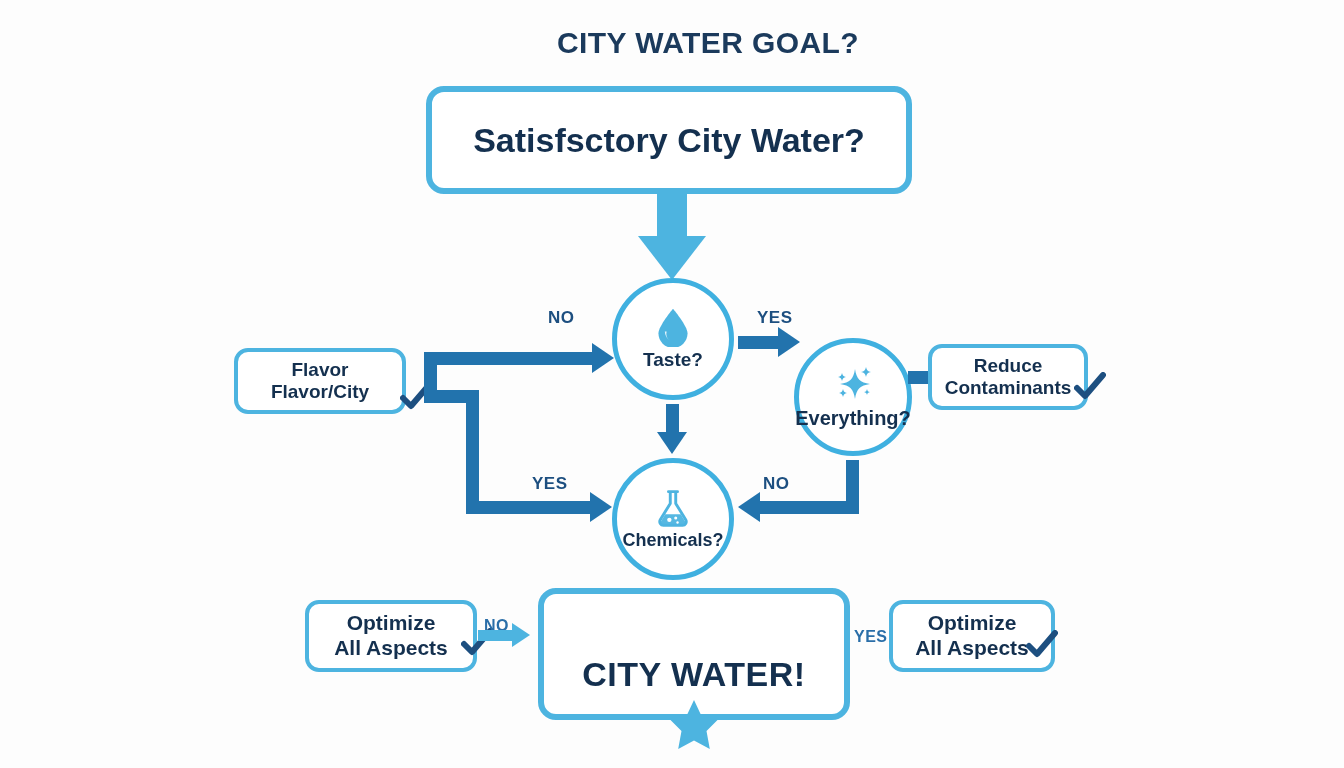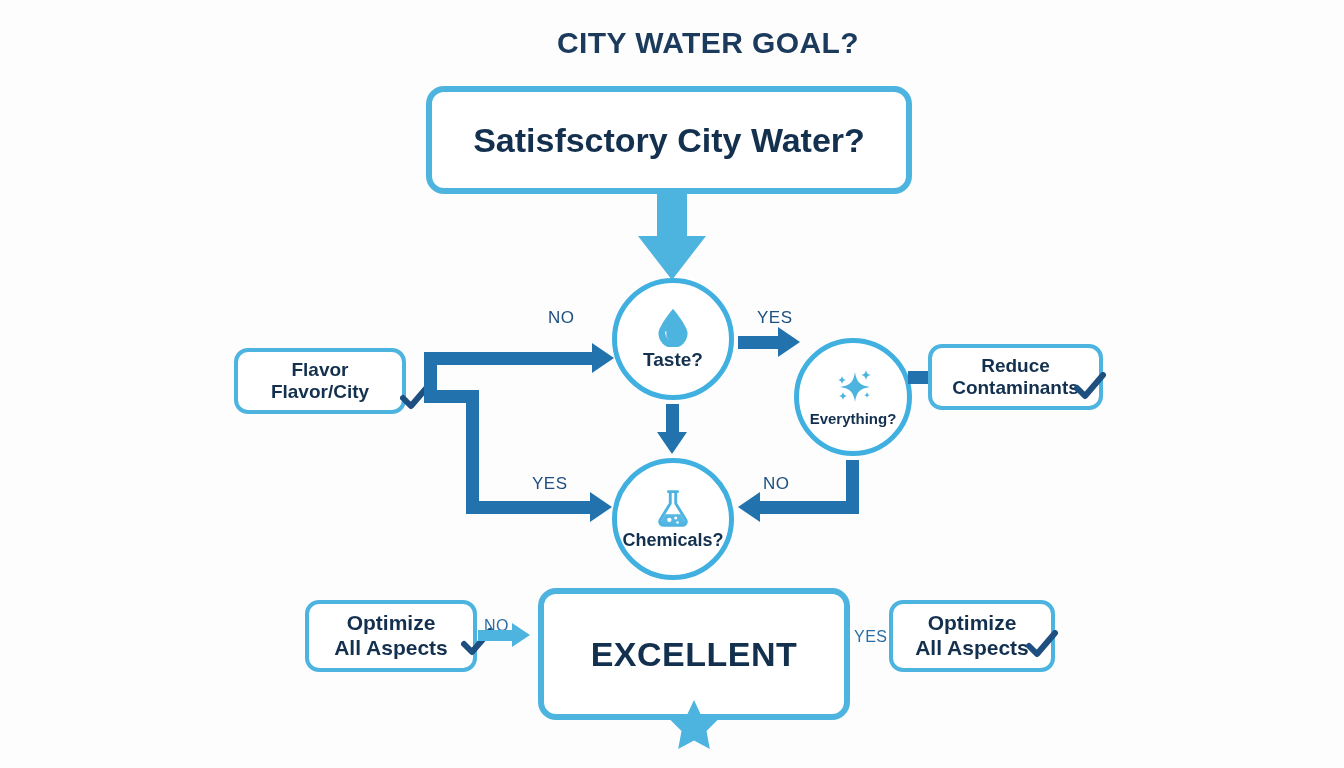--- a/index.html
+++ b/index.html
@@ -52,21 +52,21 @@
     border-width: 6px;
     border-radius: 18px;
   }
 
   .side-card {
     font-size: 19px;
     border-width: 4px;
     border-radius: 14px;
   }
   #card-flavor  { left: 234px; top: 348px; width: 172px; height: 66px; }
-  #card-reduce  { left: 928px; top: 344px; width: 175px; height: 66px; }
+  #card-reduce  { left: 928px; top: 344px; width: 160px; height: 66px; }
   #card-opt-left  { left: 305px; top: 600px; width: 172px; height: 72px; font-size: 21px; }
   #card-opt-right { left: 889px; top: 600px; width: 166px; height: 72px; font-size: 21px; }
 
   #result-card {
     left: 538px; top: 588px;
     width: 312px; height: 132px;
     font-size: 34px;
     border-width: 6px;
     border-radius: 18px;
     letter-spacing: 0.5px;
@@ -88,21 +88,21 @@
     font-size: 19px;
     font-weight: bold;
     color: #14304f;
     margin-top: 2px;
   }
   #circle-taste      { left: 612px; top: 278px; width: 122px; height: 122px; }
   #circle-everything { left: 794px; top: 338px; width: 118px; height: 118px; }
   #circle-chemicals  { left: 612px; top: 458px; width: 122px; height: 122px; }
 
   .icon-slot { width: 40px; height: 40px; display:block; }
-  #circle-everything .clabel { font-size: 15px; }
+  #circle-everything .clabel { font-size: 20px; }
   #circle-chemicals  .clabel { font-size: 18px; }
   #circle-everything .icon-slot { width: 46px; height: 40px; }
 
   
   .conn {
     position: absolute;
     background: #2273ad;
   }
   .conn-light { position: absolute; background: #4db4e0; }
 
@@ -114,21 +114,21 @@
   .arrow-l { border-top: 15px solid transparent; border-bottom: 15px solid transparent; border-right: 22px solid #2273ad; }
   .arrow-d { border-left: 15px solid transparent; border-right: 15px solid transparent; border-top: 22px solid #2273ad; }
 
   .arrow-r-lt { border-top: 12px solid transparent; border-bottom: 12px solid transparent; border-left: 18px solid #4db4e0; position:absolute; width:0; height:0;}
   .arrow-d-big { position:absolute; width:0; height:0; border-left: 34px solid transparent; border-right: 34px solid transparent; border-top: 44px solid #4db4e0; }
 
   
   .elabel {
     position: absolute;
     font-size: 17px;
-    font-weight: normal;
+    font-weight: bold;
     color: #1d4f80;
     letter-spacing: 0.5px;
     white-space: nowrap;
   }
   .elabel.lt { color: #2a6ea8; font-size: 16px; }
 
   
   .check { position: absolute; }
 
   
@@ -233,21 +233,22 @@
   </div>
   <svg class="check" style="left:461px; top:628px;" width="32" height="30" viewBox="0 0 32 30">
     <path d="M3 16 L11 24 L29 3" stroke="#1d4f80" stroke-width="6" fill="none" stroke-linecap="round" stroke-linejoin="round"></path>
   </svg>
   <div class="elabel lt" style="left:484px; top:617px;">NO</div>
   <div class="conn-light" style="left:478px; top:630px; width:38px; height:11px;"></div>
   <div class="arrow-r-lt" style="left:512px; top:623px;"></div>
 
   <div class="card" id="result-card">
     <span>
-      <span>EXCELLENT</span><br>
+      <br>
+      <span>CITY WATER!</span>
     </span>
   </div>
 
   <svg id="result-star" width="56" height="54" viewBox="0 0 56 54">
     <path d="M28 2 L35.5 18 L53 20.5 L40.5 33 L43.8 51 L28 42.5 L12.2 51 L15.5 33 L3 20.5 L20.5 18 Z" fill="#4db4e0"></path>
   </svg>
 
   <div class="elabel lt" style="left:854px; top:628px;">YES</div>
 
   <div class="card side-card" id="card-opt-right">

